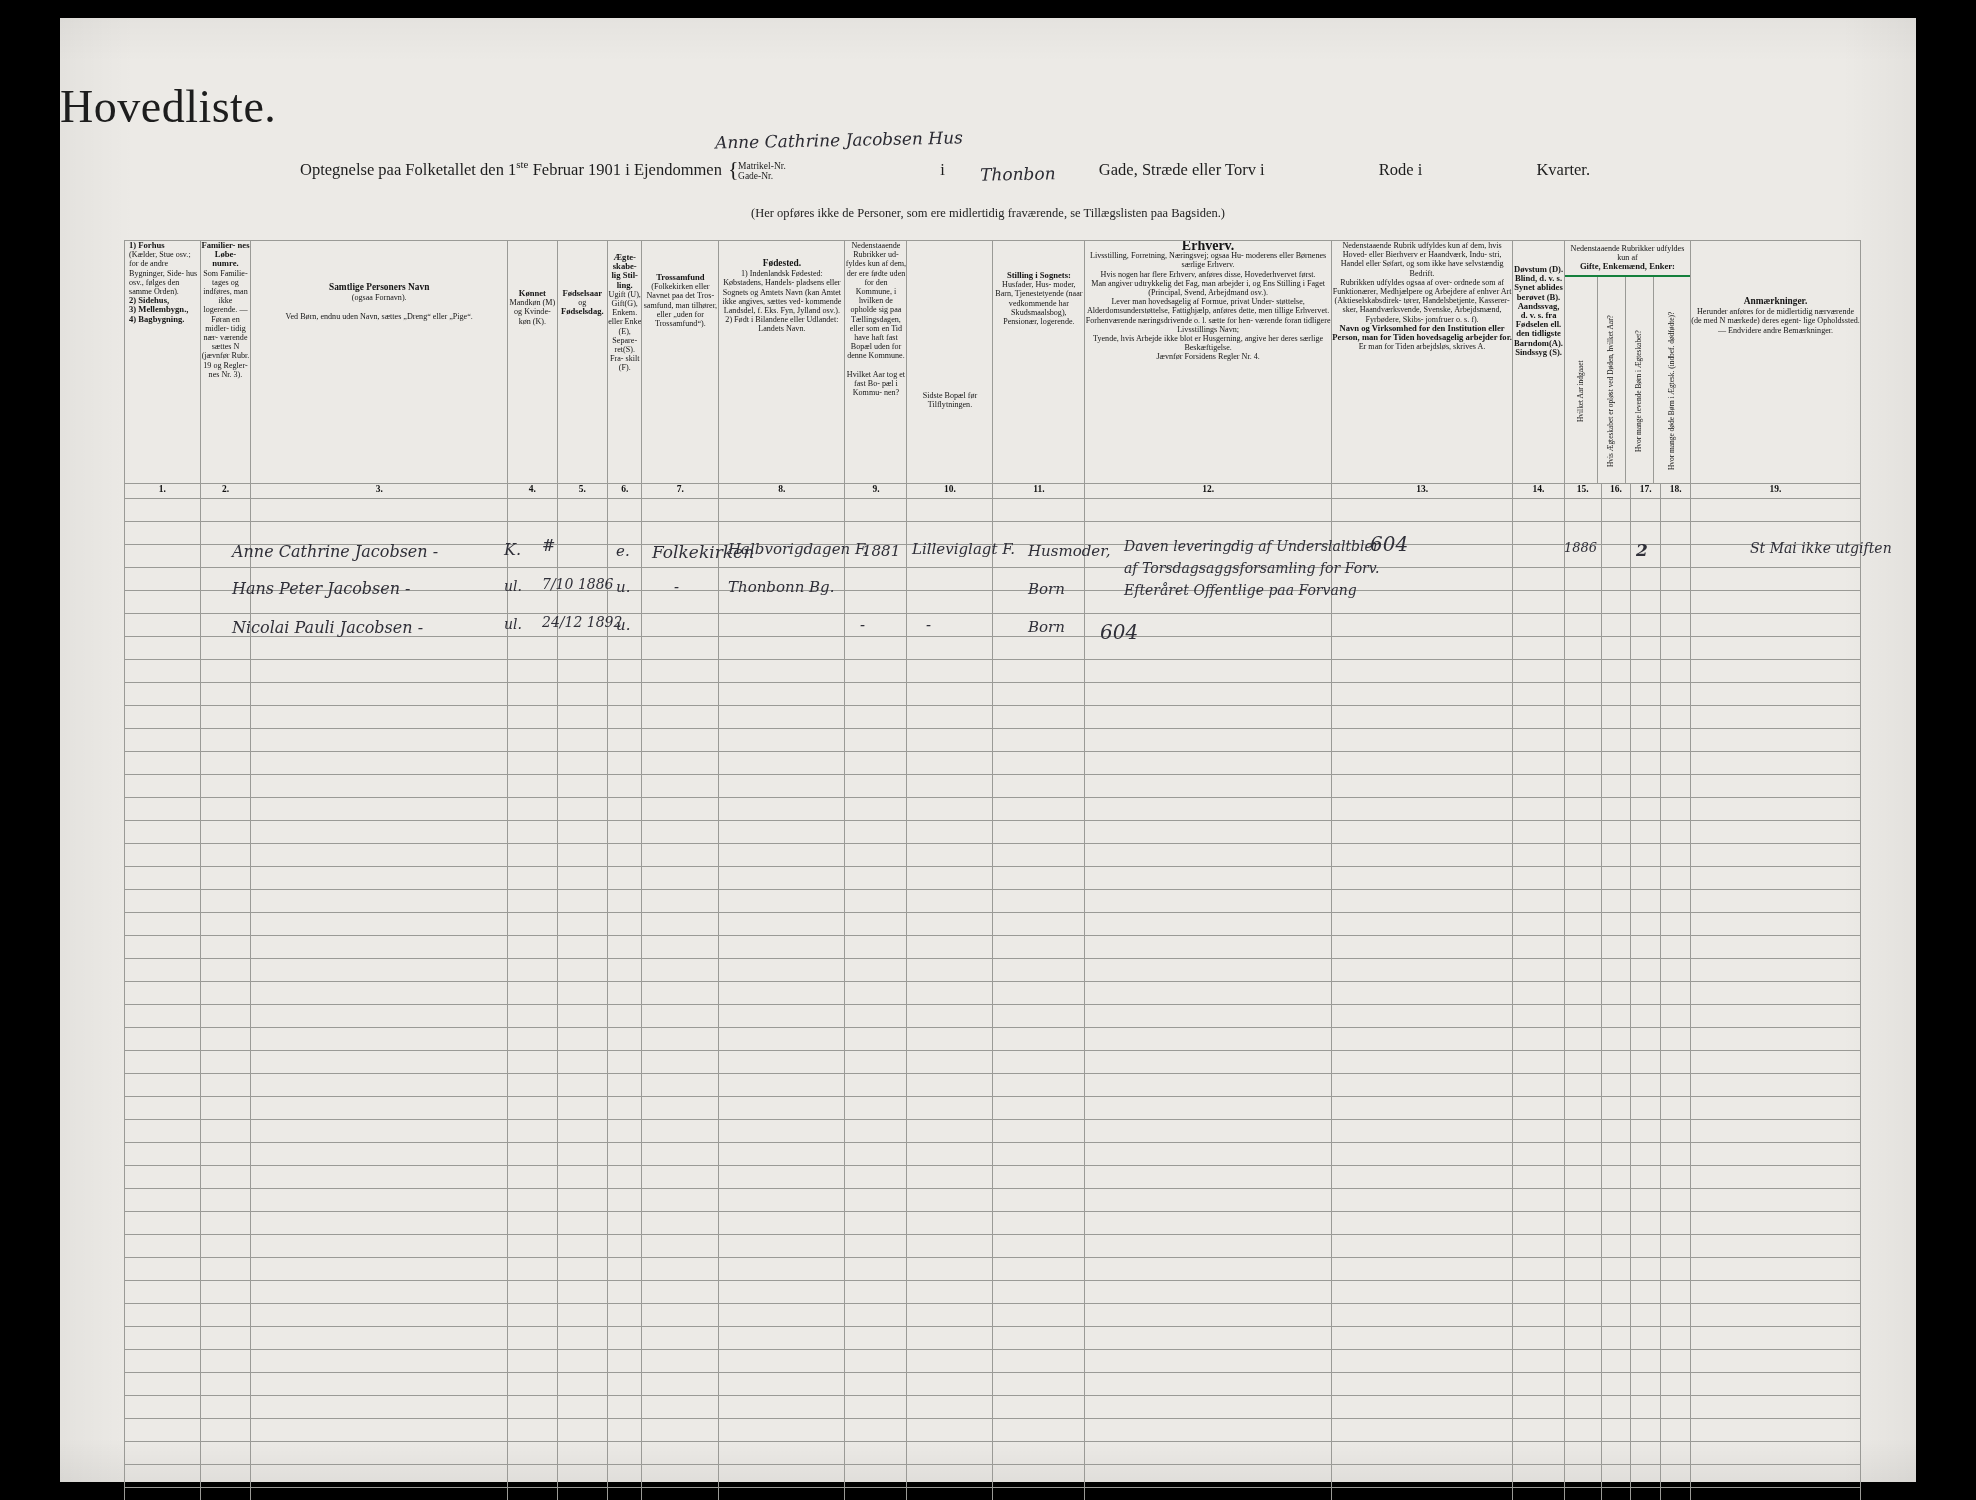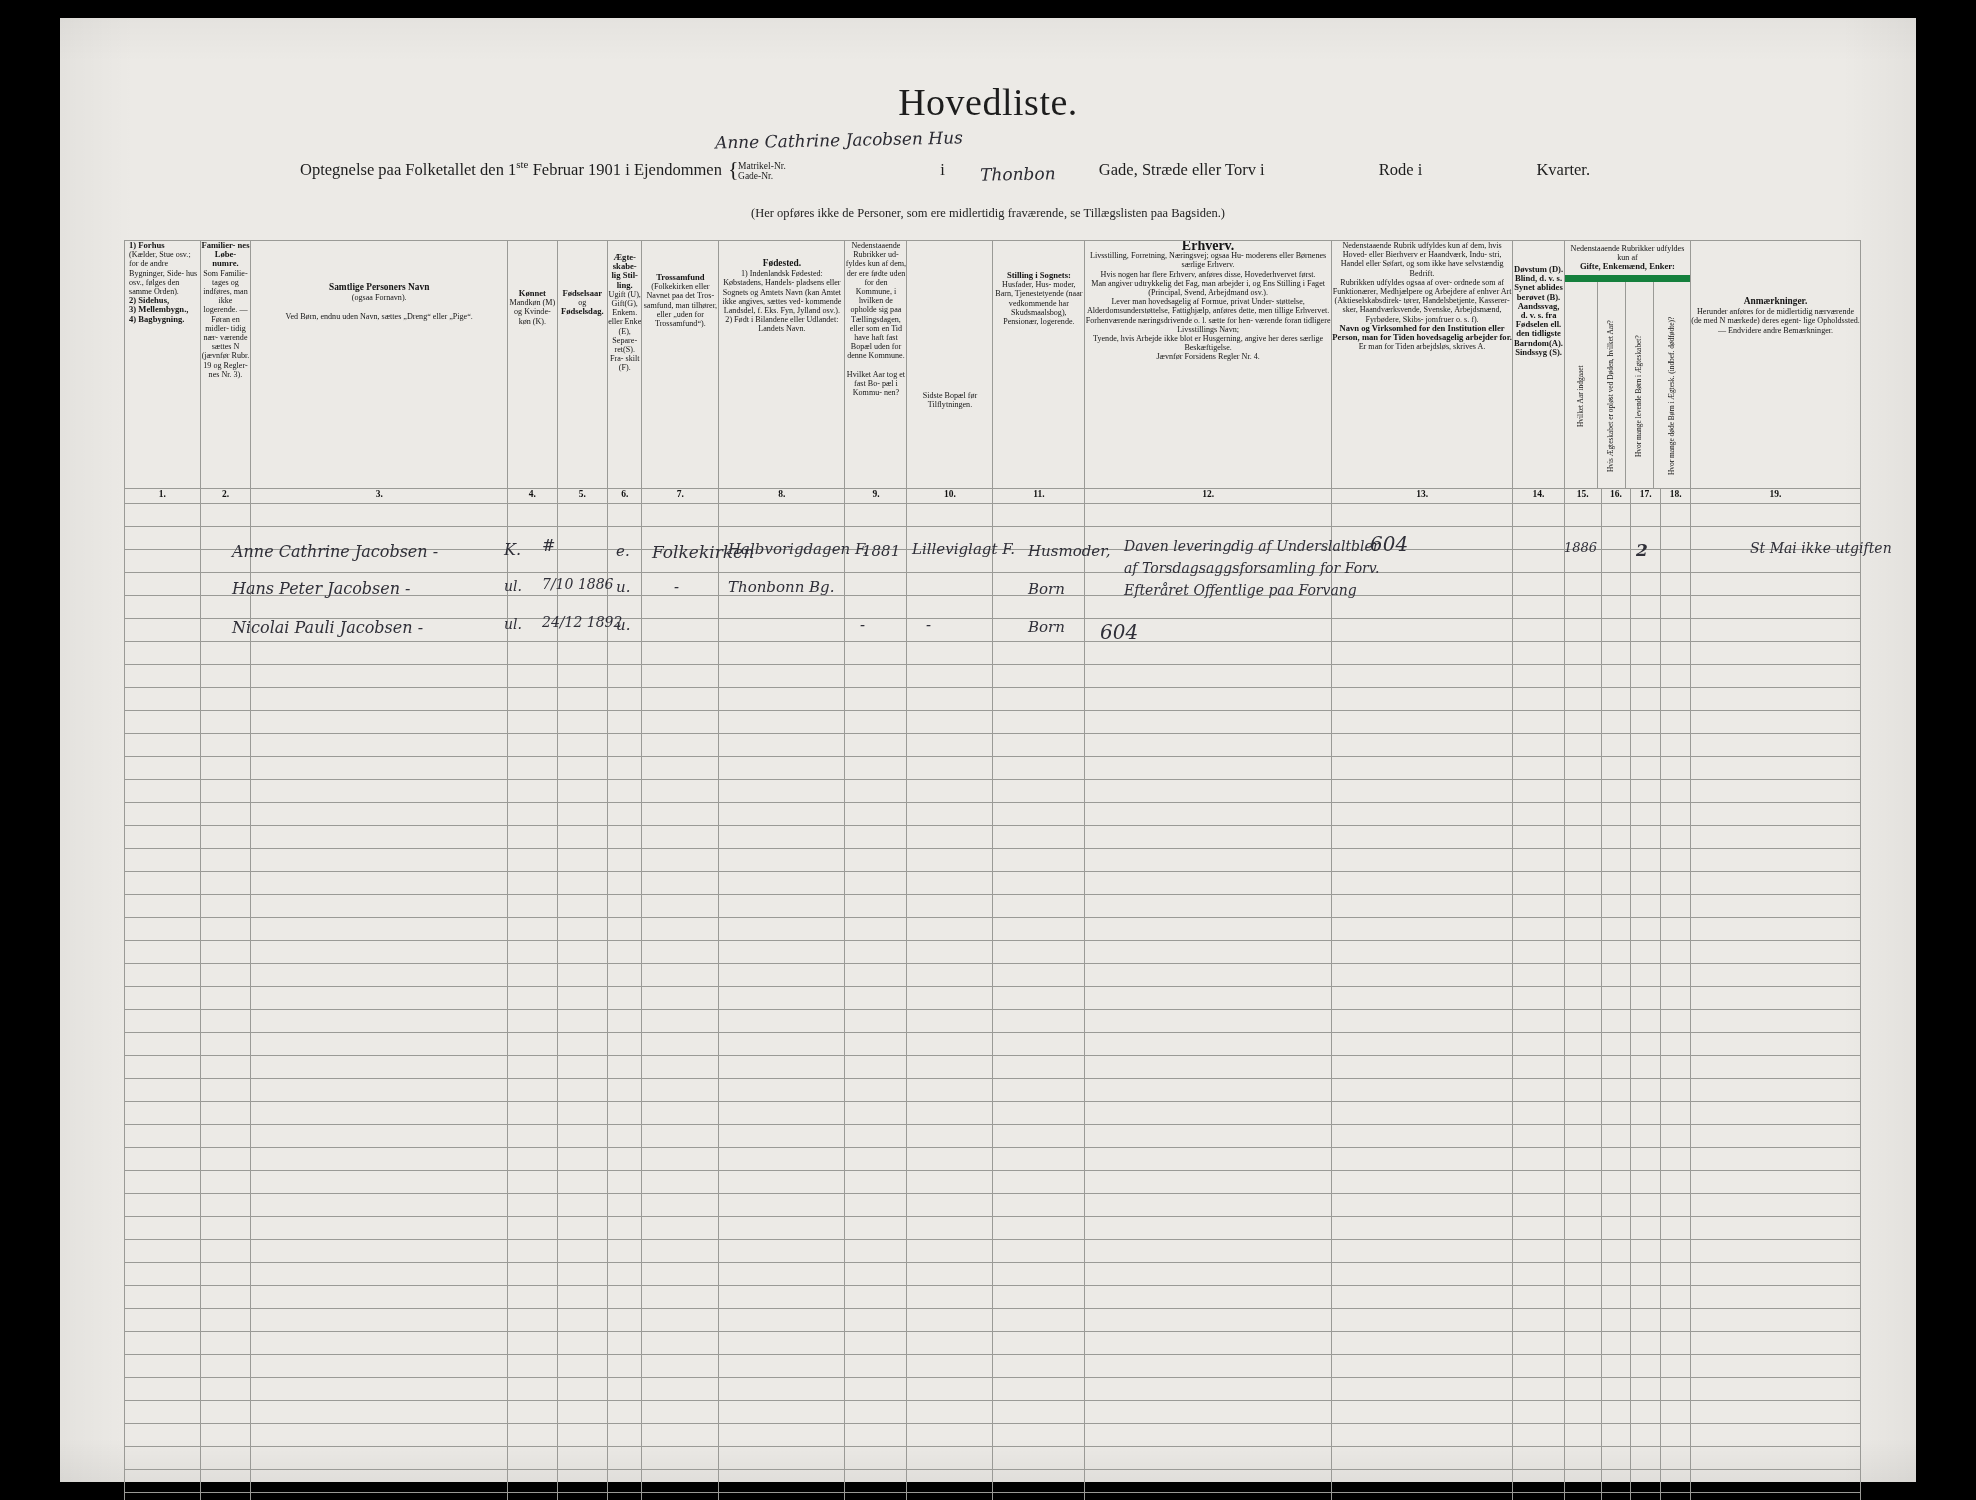--- a/index.html
+++ b/index.html
@@ -30,22 +30,22 @@
       linear-gradient(90deg, rgba(0,0,0,0.035) 0%, rgba(0,0,0,0) 4%, rgba(0,0,0,0) 96%, rgba(0,0,0,0.04) 100%),
       linear-gradient(180deg, rgba(0,0,0,0.03) 0%, rgba(0,0,0,0) 3%, rgba(0,0,0,0) 97%, rgba(0,0,0,0.05) 100%);
     pointer-events: none;
   }
 
   .title {
     position: absolute;
     left: 0;
     right: 0;
     top: 62px;
-    text-align: center;
-    font-size: 38px;
+    text-align: left;
+    font-size: 46px;
     letter-spacing: 0.5px;
     color: #1d1d1d;
     font-family: "Liberation Serif", serif;
   }
 
   .subline {
     position: absolute;
     left: 240px;
     top: 140px;
     width: 1400px;
@@ -300,21 +300,21 @@
         <span>Er man for Tiden arbejdsløs, skrives A.</span>
       </td>
       <td class="hdrcell">
         <span style="display:block;height:24px"></span>
         <b>Døvstum (D).</b><br>
         <b>Blind, d. v. s. Synet ablides berøvet (B).</b><br>
         <b>Aandssvag, d. v. s. fra Fødselen ell. den tidligste Barndom(A).</b><br>
         <b>Sindssyg (S).</b>
       </td>
       <td class="hdrcell" colspan="4" style="padding:0">
-        <div style="text-align:center;padding:3px 2px;border-bottom:7px solid #15803d;">
+        <div style="text-align:center;padding:3px 2px;border-bottom:2px solid #15803d;">
           <span>Nedenstaaende Rubrikker udfyldes kun af</span><br>
           <b>Gifte, Enkemænd, Enker:</b>
         </div>
         <div style="display:flex;height:206px;">
           <div style="width:32px;border-right:1px solid #9a9a96;display:flex;align-items:flex-end;justify-content:center;">
             <span class="vert" style="height:184px">Hvilket Aar indgaaet</span>
           </div>
           <div style="width:27px;border-right:1px solid #9a9a96;display:flex;align-items:flex-end;justify-content:center;">
             <span class="vert" style="height:184px">Hvis Ægteskabet er opløst ved Døden, hvilket Aar?</span>
           </div>

